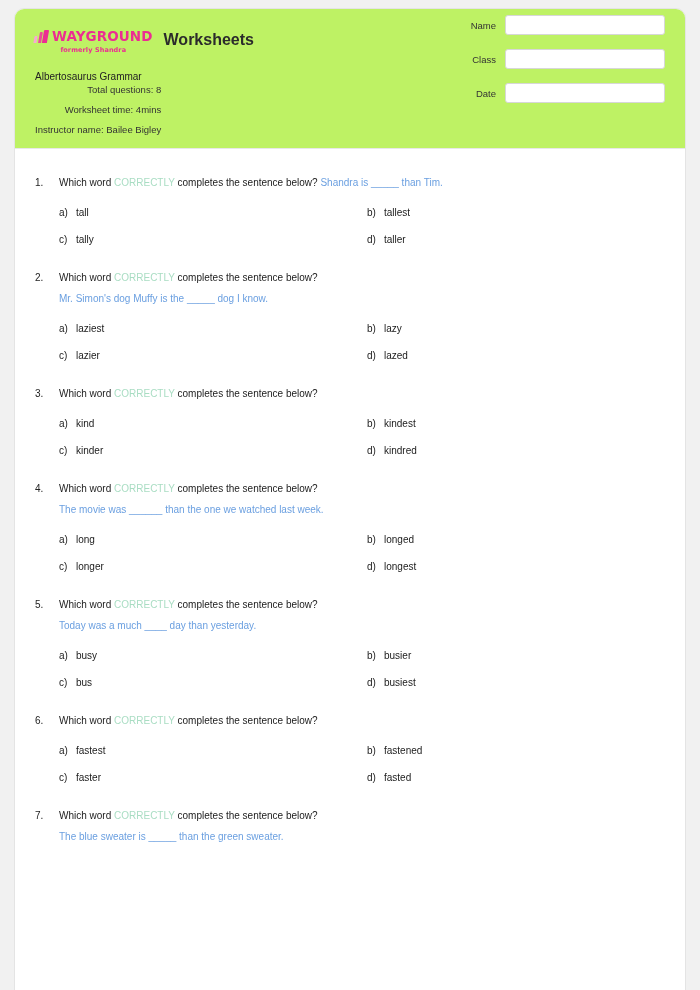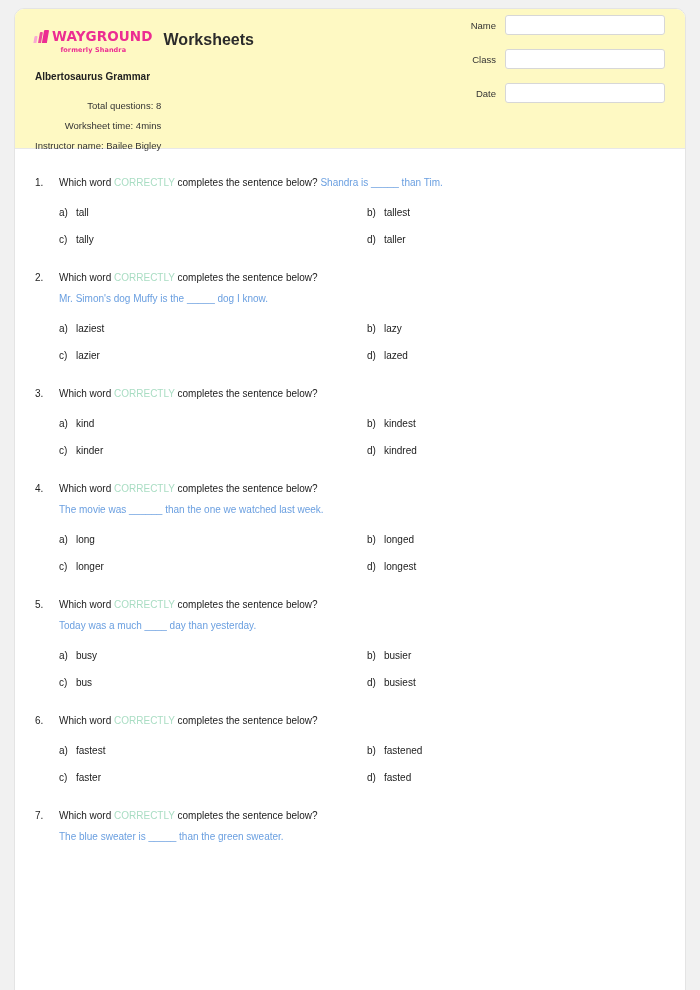--- a/index.html
+++ b/index.html
@@ -24,21 +24,21 @@
     border: 1px solid #e4e4e4;
     border-radius: 10px 10px 0 0;
     box-sizing: border-box;
     overflow: hidden;
   }
 
   
   .header {
     position: relative;
     height: 140px;
-    background: #fef9c3;
+    background: #bef264;
     border-bottom: 1px solid #e8e8e8;
     box-sizing: border-box;
   }
 
   .brand-row {
     position: absolute;
     left: 19px;
     top: 21px;
     display: flex;
     align-items: flex-start;
@@ -92,23 +92,23 @@
     color: #2b2b2b;
   }
 
   .meta-block {
     position: absolute;
     left: 20px;
     top: 62px;
   }
   .meta-title {
     font-size: 10px;
-    font-weight: bold;
+    font-weight: normal;
     color: #222;
-    margin-bottom: 18px;
+    margin-bottom: 2px;
   }
   .meta-line {
     font-size: 9.5px;
     color: #343434;
     margin-bottom: 9px;
     text-align: right;
   }
 
   .fields {
     position: absolute;

